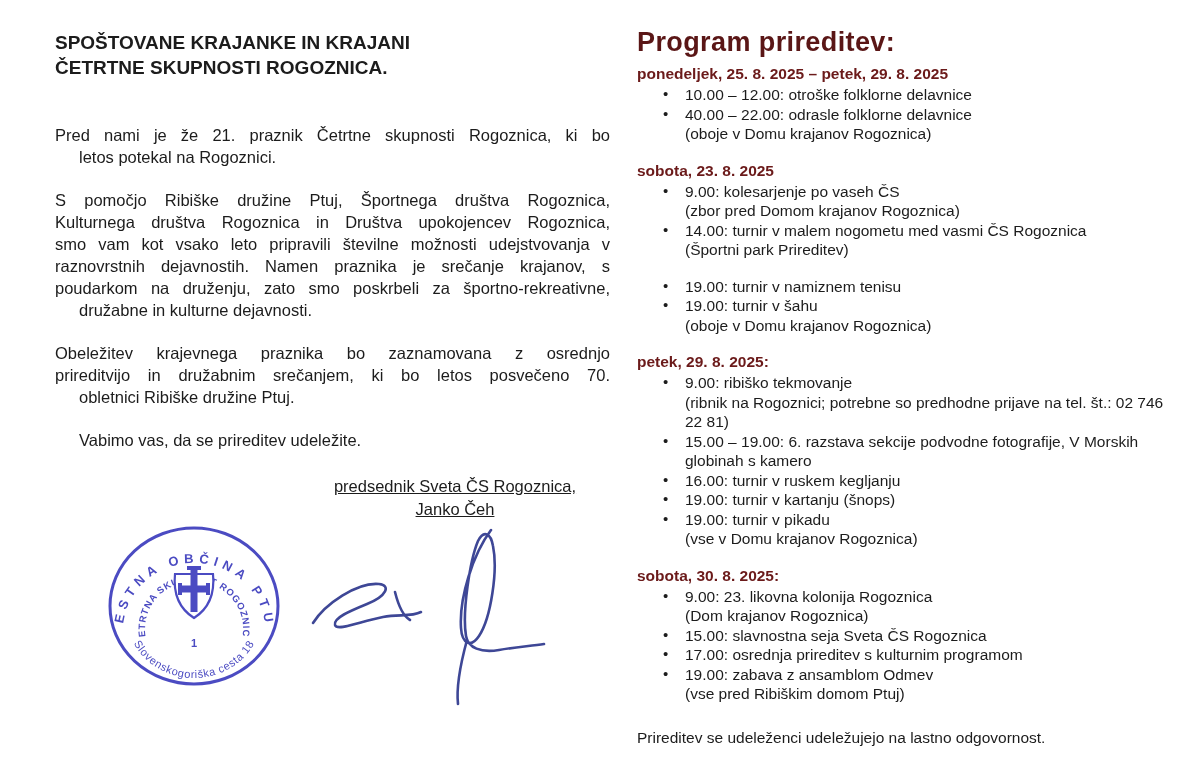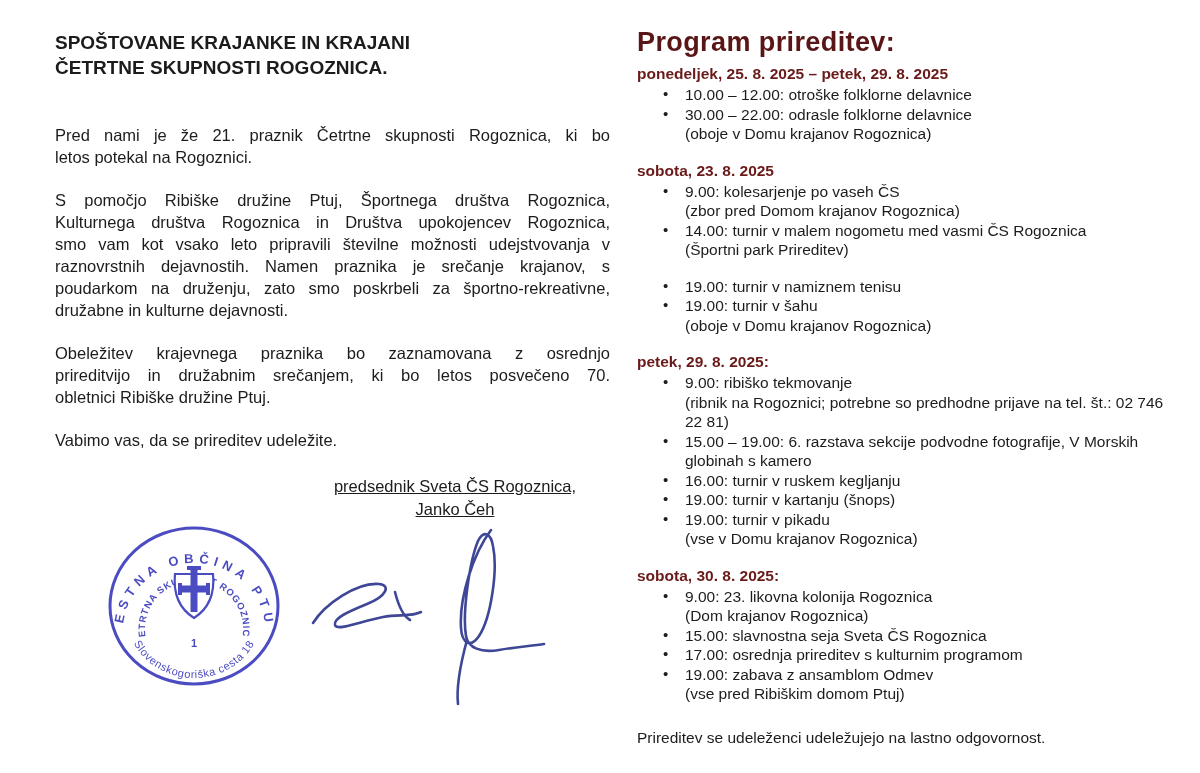--- a/index.html
+++ b/index.html
@@ -15,21 +15,21 @@
     width:1200px;height:773px;position:relative;overflow:hidden;
     background:#ffffff;color:var(--c-text);
     font-family:"Liberation Sans", sans-serif;
   }
 
   
   .left-col{position:absolute;left:55px;top:30px;width:555px;}
   .title{font-weight:bold;font-size:19px;line-height:25px;margin-bottom:44px;}
   .para{margin-bottom:21px;font-size:16.5px;line-height:22px;}
   .jline{text-align:justify;text-align-last:justify;}
-  .jline.plain{text-align:left;text-align-last:left;}
+  .jline.plain{text-align:left;text-align-last:left;margin-left:24px;}
   .signoff{width:262px;margin-left:auto;margin-right:24px;text-align:center;
            font-size:16.5px;line-height:23px;margin-top:24px;text-decoration:underline;}
 
   
   .stamp{position:absolute;left:106px;top:526px;opacity:.92;}
   .stamp-ring{fill:none;stroke:var(--c-stamp);stroke-width:3;}
   .stamp-outer-text{font-family:"Liberation Sans",sans-serif;font-weight:bold;
                     font-size:13px;letter-spacing:5px;fill:var(--c-stamp);}
   .stamp-inner-text{font-family:"Liberation Sans",sans-serif;font-weight:bold;
                     font-size:9.5px;letter-spacing:0.8px;fill:var(--c-stamp);}
@@ -135,21 +135,21 @@
 
   <div class="section first">
     <div class="date">ponedeljek, 25. 8. 2025 – petek, 29. 8. 2025</div>
     <div class="item">
       <span class="dot">•</span>
       <div class="itxt">10.00 – 12.00: otroške folklorne delavnice</div>
       <div class="inote"></div>
     </div>
     <div class="item">
       <span class="dot">•</span>
-      <div class="itxt">30.00 – 22.00: odrasle folklorne delavnice</div>
+      <div class="itxt">40.00 – 22.00: odrasle folklorne delavnice</div>
       <div class="inote">(oboje v Domu krajanov Rogoznica)</div>
     </div>
   </div>
 
   <div class="section">
     <div class="date">sobota, 23. 8. 2025</div>
     <div class="item">
       <span class="dot">•</span>
       <div class="itxt">9.00: kolesarjenje po vaseh ČS</div>
       <div class="inote">(zbor pred Domom krajanov Rogoznica)</div>

